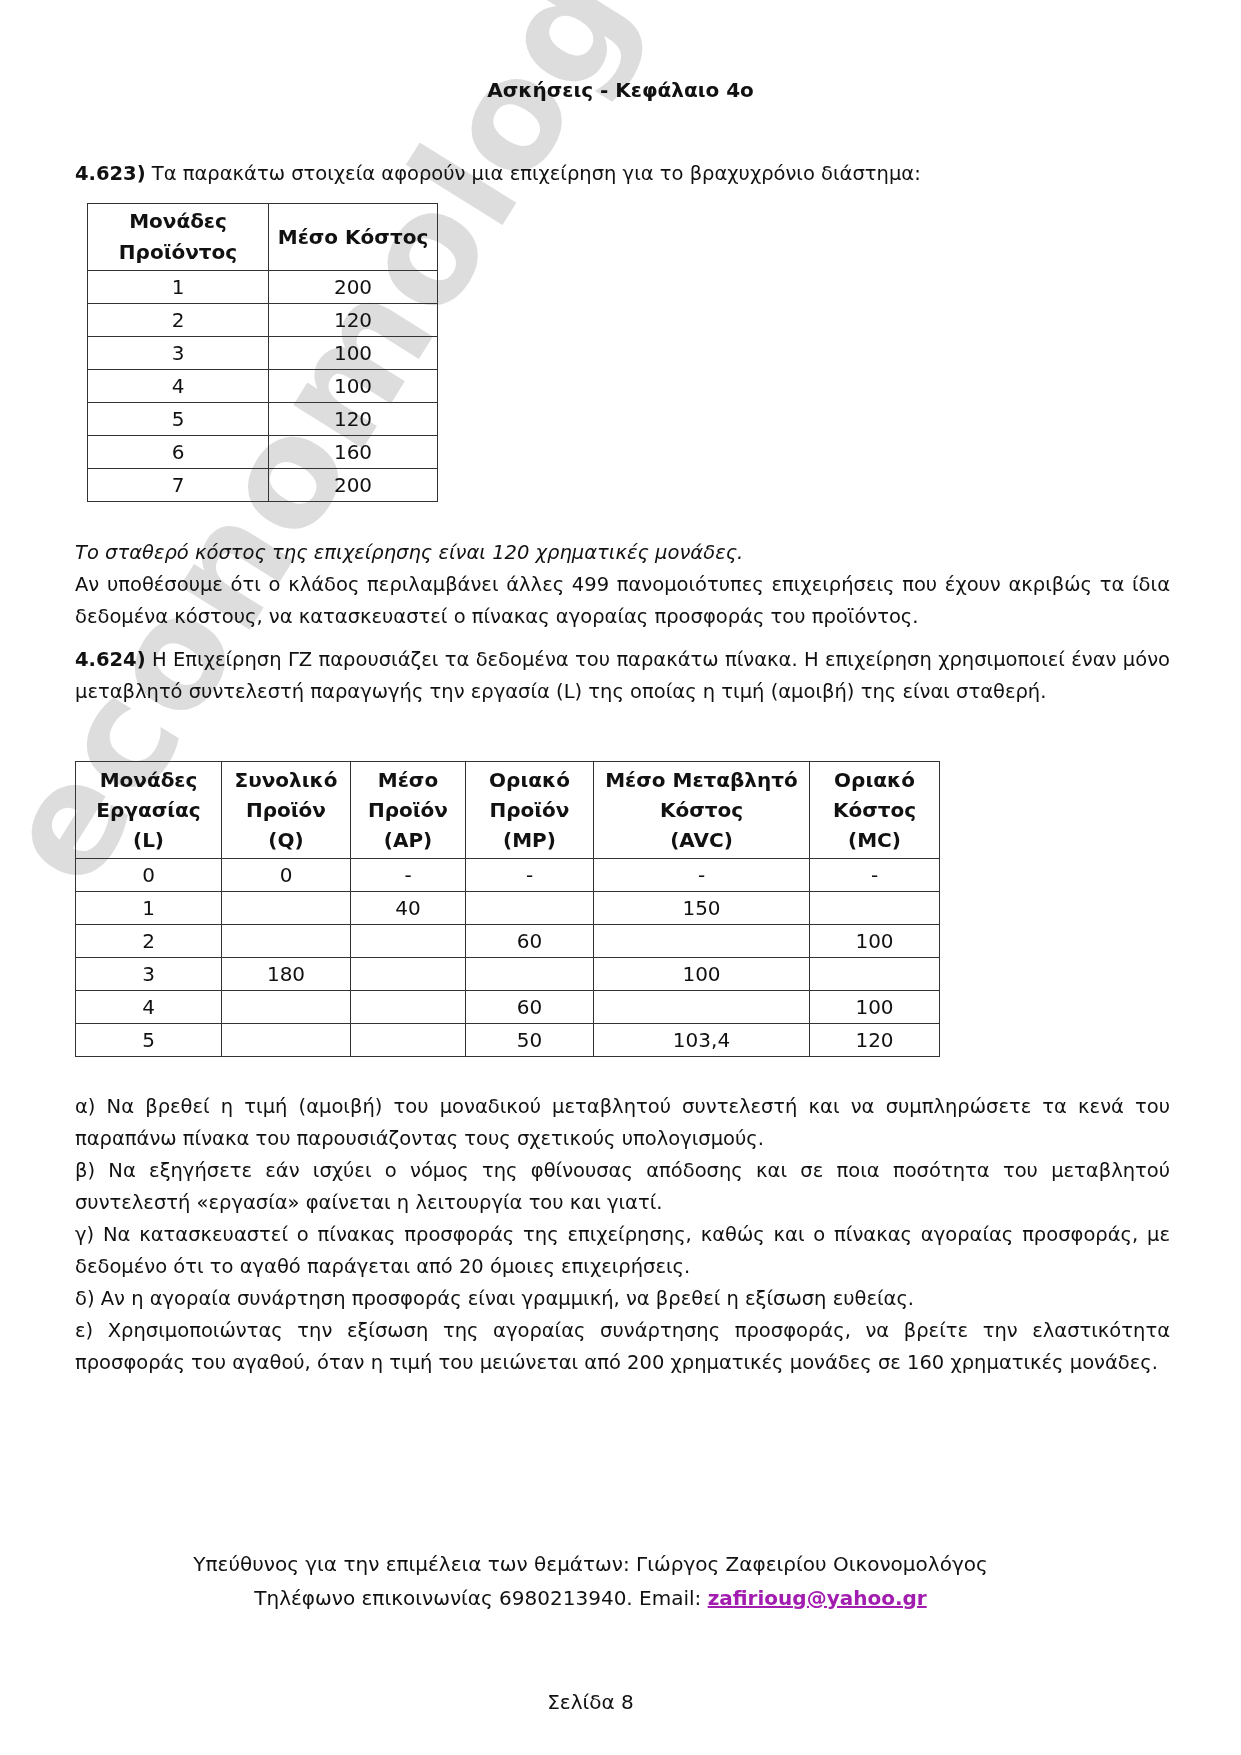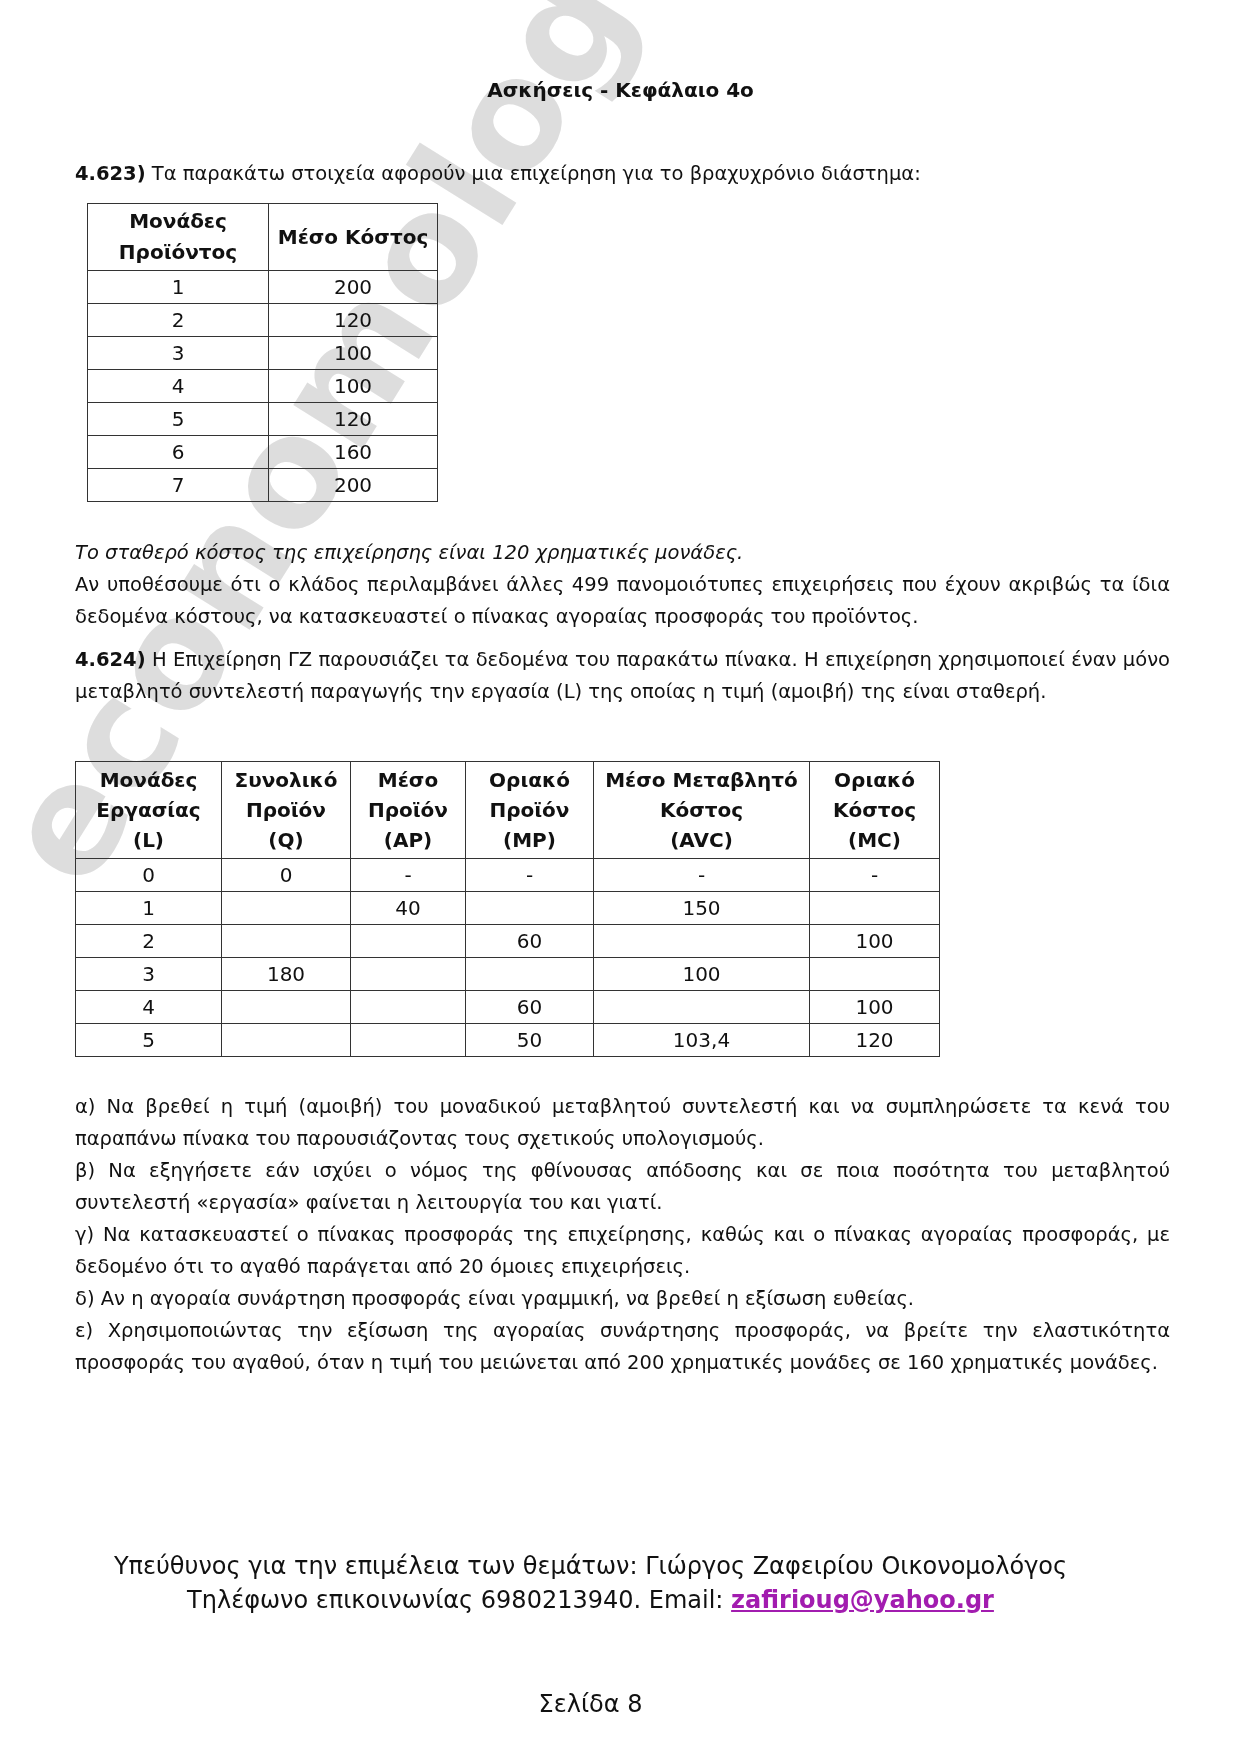--- a/index.html
+++ b/index.html
@@ -94,21 +94,21 @@
     #table2 .c2 { width: 116px; }
     #table2 .c3 { width: 102px; margin-top: 25px; }
     #table2 .c4 { width: 115px; }
     #table2 .c5 { width: 203px; }
     #table2 .c6 { width: 117px; }
     .footer {
       position: absolute;
       left: 0;
       width: 1181px;
       text-align: center;
-      font-size: 24px;
+      font-size: 20px;
     }
     .footer a {
       color: #2a66b0;
       text-decoration: underline;
     }
   </style>
 </head>
 <body>
 
 <div class="watermark">economologistis.gr/</div>

